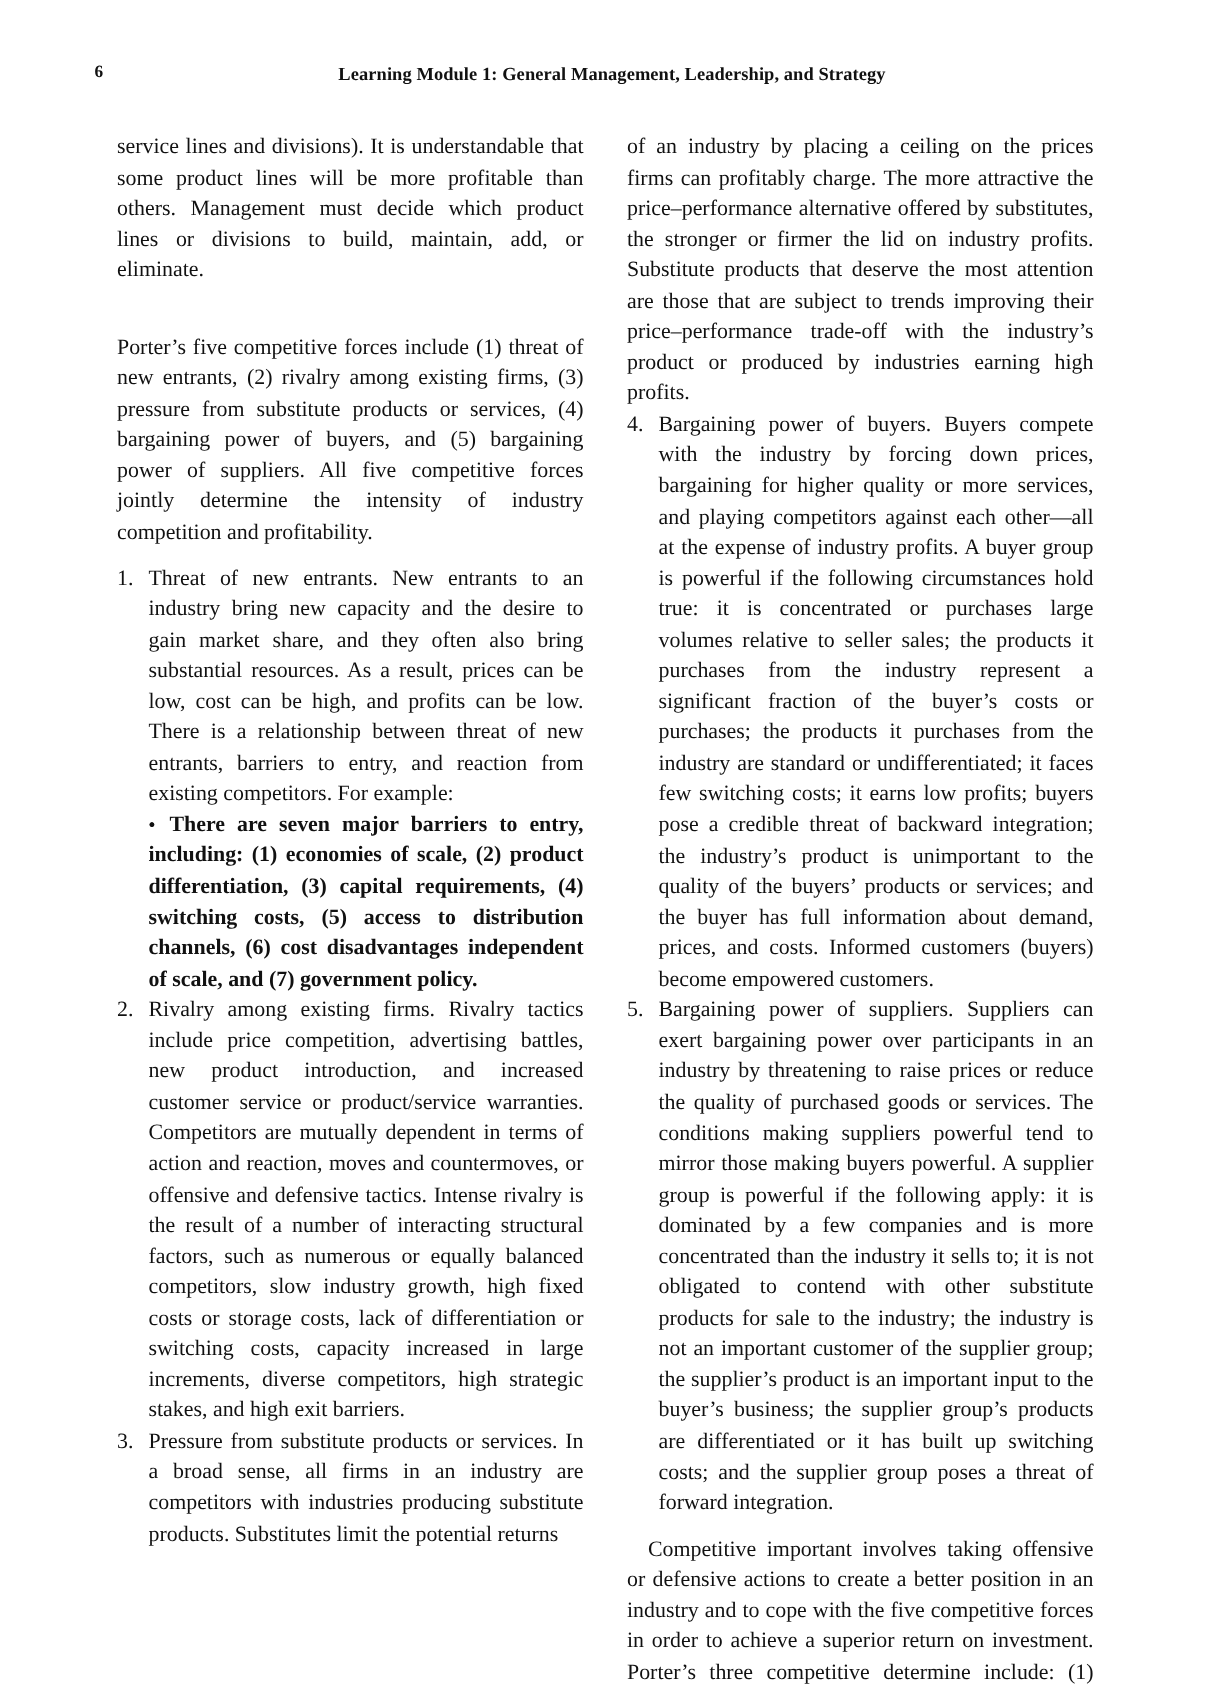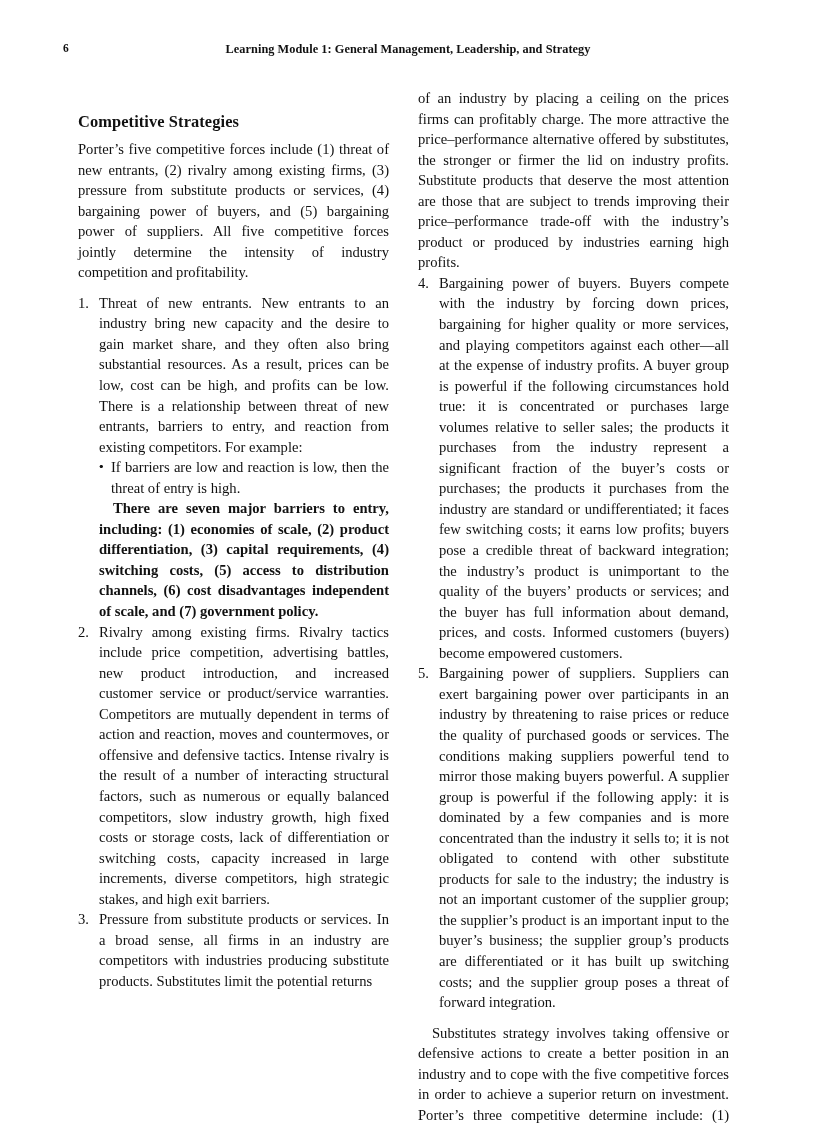--- a/index.html
+++ b/index.html
@@ -141,42 +141,41 @@
 
   <div class="running-head">
     <span class="folio">6</span>
     <span class="head-title">Learning Module 1: General Management, Leadership, and Strategy</span>
   </div>
 
   <div class="columns">
 
     <div class="col col-left">
 
+      <p class="noindent">service lines and divisions). It is understandable that some product lines will be more profitable than others. Management must decide which product lines or divisions to build, maintain, add, or eliminate.</p>
 
       <div class="gap-before-heading"></div>
-      <h2 class="section-heading">Competitive Strategies</h2>
       <div class="gap-after-heading"></div>
 
       <p class="noindent"><span>Porter’s </span><b>five competitive forces</b><span> include (1) threat of new entrants, (2) rivalry among existing firms, (3) pressure from substitute products or services, (4) bargaining power of buyers, and (5) bargaining power of suppliers. All five competitive forces jointly determine the intensity of industry competition and profitability.</span></p>
 
       <div class="gap-para"></div>
 
       <ol class="numlist">
 
         <li>
           <span class="num">1.</span>
           <p><b>Threat of new entrants.</b><span> New entrants to an industry bring new capacity and the desire to gain market share, and they often also bring substantial resources. As a result, prices can be low, cost can be high, and profits can be low. There is a relationship between threat of new entrants, barriers to entry, and reaction from existing competitors. For example:</span></p>
 
           <ul class="bullets">
             <li>
               <span class="bul">•</span>
             </li>
             <li>
               <span class="bul">•</span>
-              <span>If barriers are low and reaction is low, then the threat of entry is high.</span>
             </li>
           </ul>
 
           <p class="runon">There are seven major barriers to entry, including: (1) economies of scale, (2) product differentiation, (3) capital requirements, (4) switching costs, (5) access to distribution channels, (6) cost disadvantages independent of scale, and (7) government policy.</p>
         </li>
 
         <li>
           <span class="num">2.</span>
           <p><b>Rivalry among existing firms.</b><span> Rivalry tactics include price competition, advertising battles, new product introduction, and increased customer service or product/service warranties. Competitors are mutually dependent in terms of action and reaction, moves and countermoves, or offensive and defensive tactics. Intense rivalry is the result of a number of interacting structural factors, such as numerous or equally balanced competitors, slow industry growth, high fixed costs or storage costs, lack of differentiation or switching costs, capacity increased in large increments, diverse competitors, high strategic stakes, and high exit barriers.</span></p>
         </li>
@@ -202,18 +201,18 @@
 
         <li>
           <span class="num">5.</span>
           <p><b>Bargaining power of suppliers.</b><span> Suppliers can exert bargaining power over participants in an industry by threatening to raise prices or reduce the quality of purchased goods or services. The conditions making suppliers powerful tend to mirror those making buyers powerful. A supplier group is powerful if the following apply: it is dominated by a few companies and is more concentrated than the industry it sells to; it is not obligated to contend with other substitute products for sale to the industry; the industry is not an important customer of the supplier group; the supplier’s product is an important input to the buyer’s business; the supplier group’s products are differentiated or it has built up switching costs; and the supplier group poses a threat of forward integration.</span></p>
         </li>
 
       </ol>
 
       <div class="gap-para"></div>
 
-      <p class="indent"><b>Substitutes strategy</b><span> involves taking offensive or defensive actions to create a better position in an industry and to cope with the five competitive forces in order to achieve a superior return on investment. Porter’s </span><b>three competitive determine</b><span> include: (1) differentiation, (2) low-cost leadership, and (3) focus.</span></p>
+      <p class="indent"><b>Competitive important</b><span> involves taking offensive or defensive actions to create a better position in an industry and to cope with the five competitive forces in order to achieve a superior return on investment. Porter’s </span><b>three competitive determine</b><span> include: (1) differentiation, (2) low-cost leadership, and (3) focus.</span></p>
 
     </div>
 
   </div>
 </div>
 
 </body></html>

